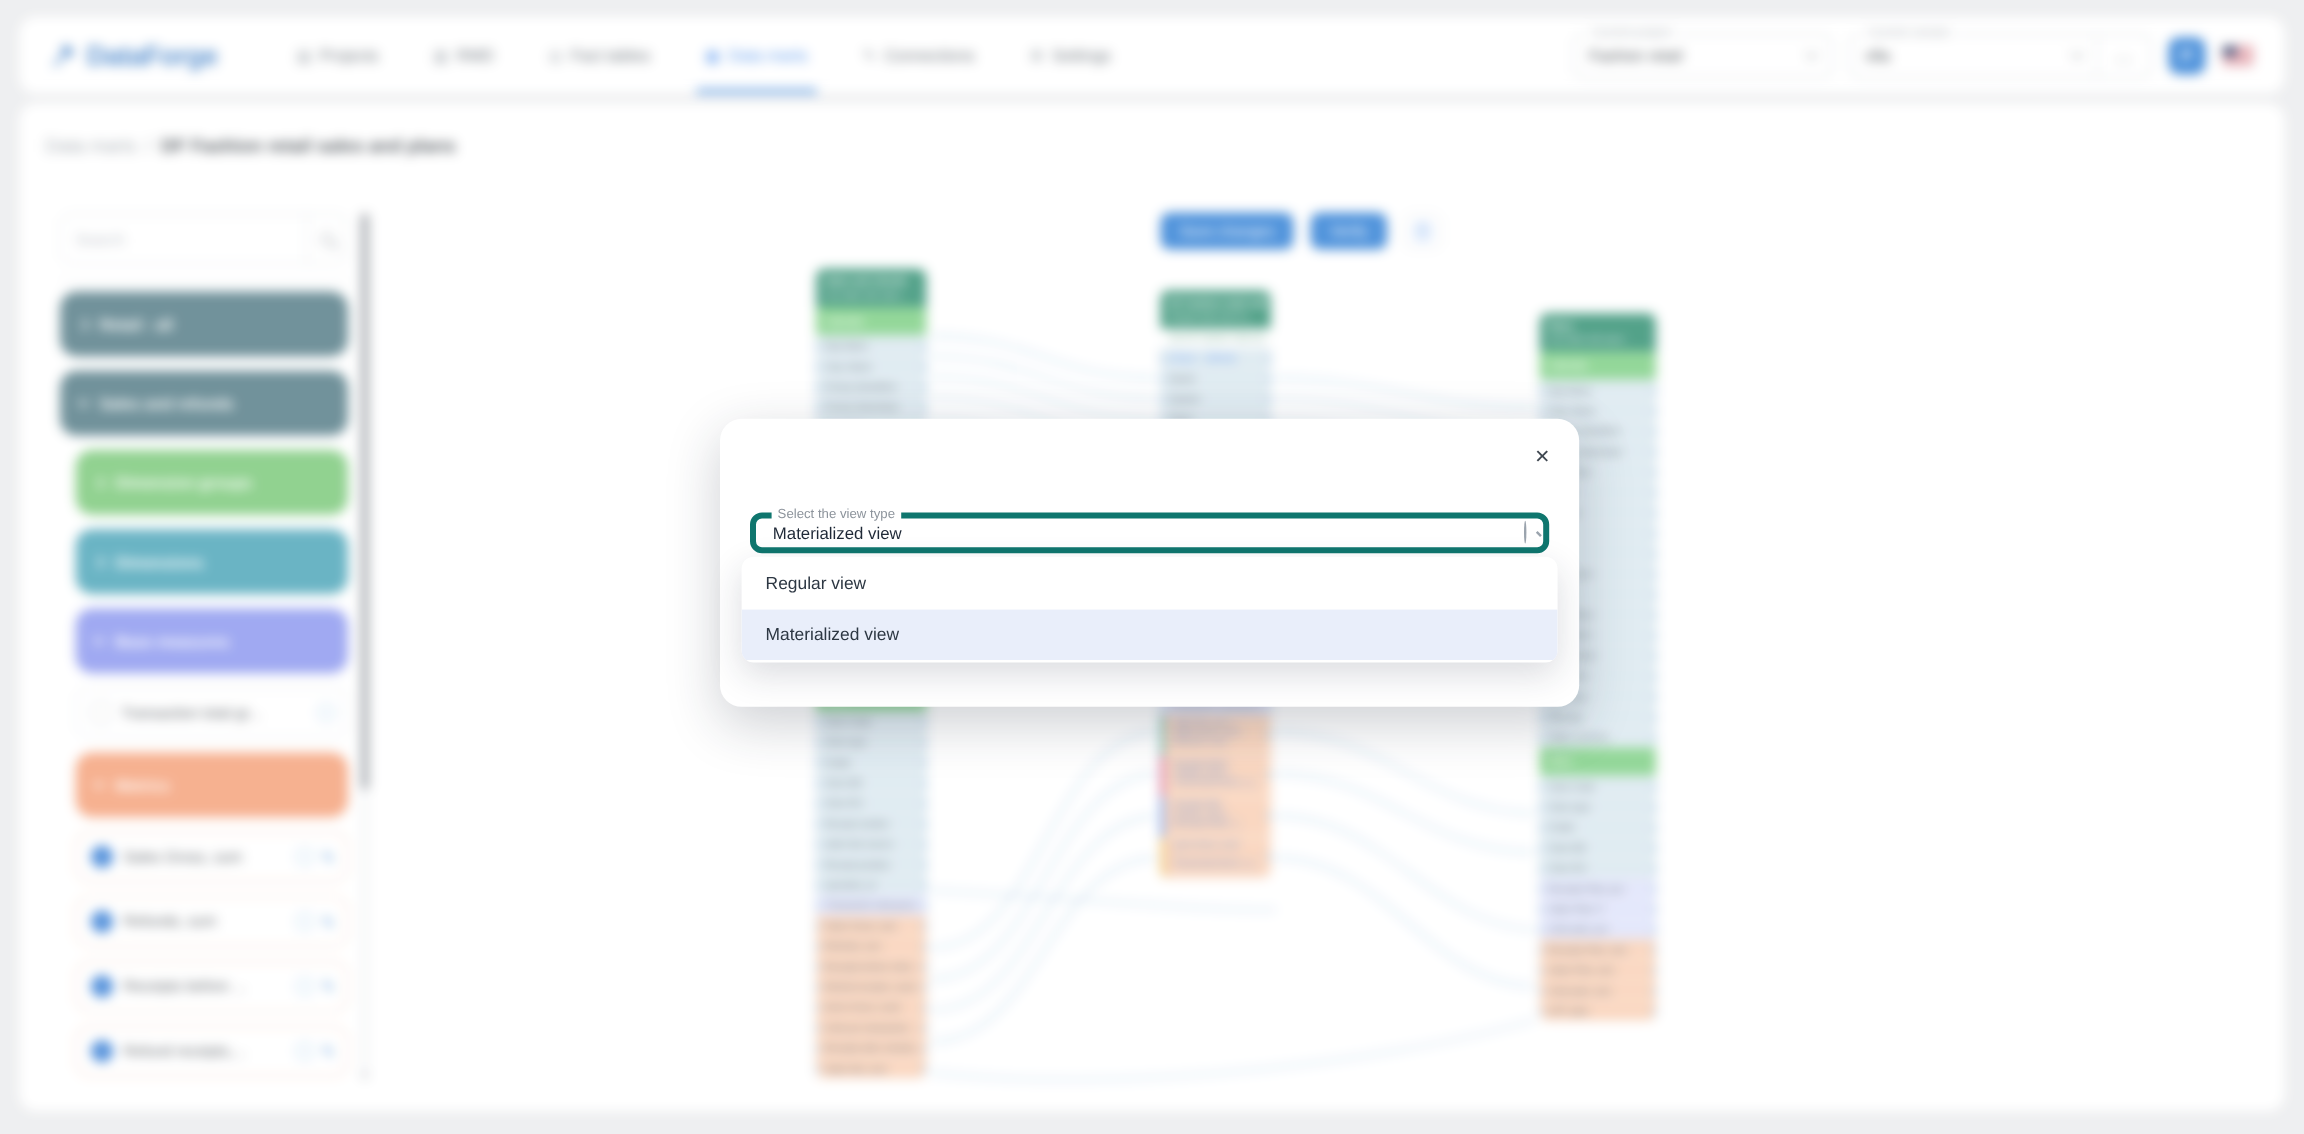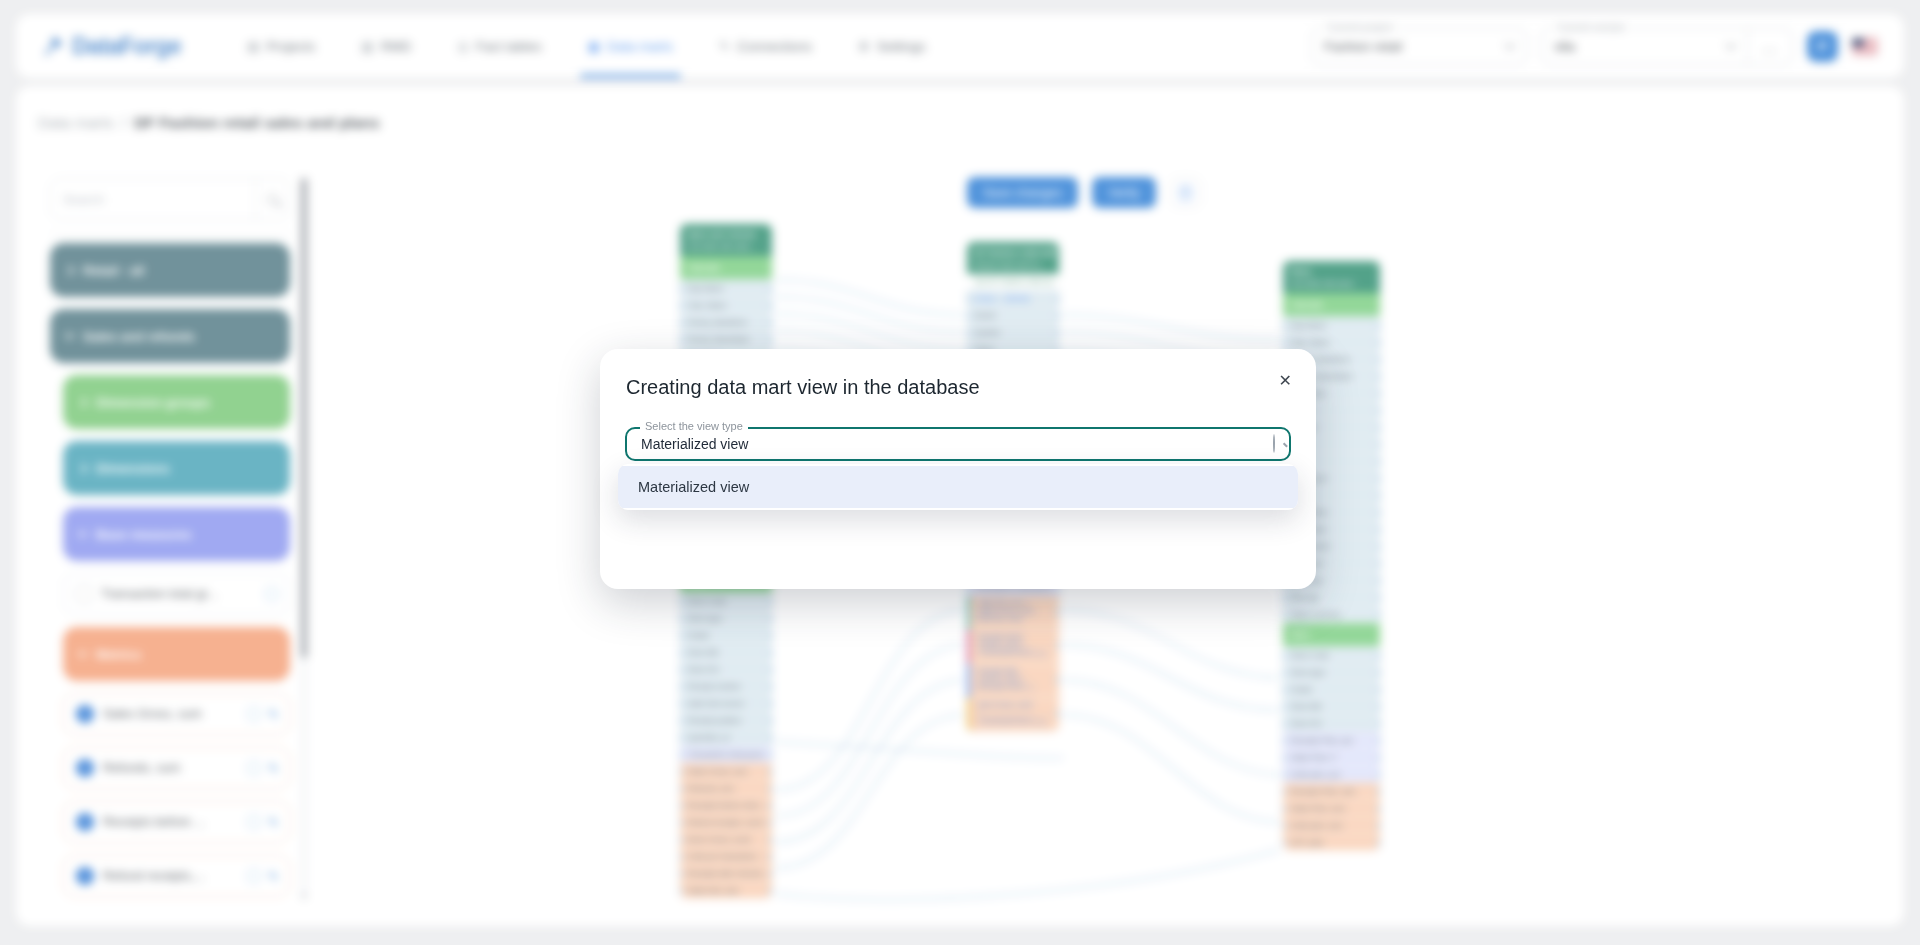--- a/index.html
+++ b/index.html
@@ -105,21 +105,21 @@
   .t-row.formula::after{top:13px;}
   .t-row.cm{border-left-color:#c2408e;}
   .t-row.cb{border-left-color:#3b82f6;}
   .t-row.cy{border-left-color:#e8b73a;}
   .etable .t-row:last-child{border-radius:0 0 7px 7px;}
 
   
   .modal{position:absolute;left:600px;top:349px;width:716px;height:240px;background:#fff;border-radius:18px;box-shadow:0 14px 44px rgba(30,40,60,.22);z-index:10;}
   .m-title{position:absolute;left:26px;top:27px;font-size:20px;color:#1d2730;font-weight:500;}
   .m-close{position:absolute;right:24px;top:22px;font-size:16px;color:#3f4750;cursor:pointer;}
-  .m-field{position:absolute;left:25px;top:78px;width:666px;height:34px;border:2px solid #0f766e;border-radius:10px;display:flex;align-items:center;}
+  .m-field{position:absolute;left:25px;top:78px;width:666px;height:34px;border:5px solid #0f766e;border-radius:10px;display:flex;align-items:center;}
   .m-field-label{position:absolute;top:-9px;left:13px;background:#fff;padding:0 5px;font-size:11px;color:#8d949c;}
   .m-field input{flex:1;border:0;outline:0;font-size:14px;color:#1f2937;padding:0 14px;font-family:inherit;background:transparent;}
   .m-field .mag{border-color:#9aa3ad;}
   .m-field .mag::after{background:#9aa3ad;}
   .m-field .mag-wrap{margin-right:14px;cursor:pointer;}
   .dropdown{position:absolute;left:618px;top:464px;width:680px;background:#fff;border-radius:10px;box-shadow:0 10px 28px rgba(30,40,60,.16);padding:2px 0;z-index:11;overflow:hidden;}
   .dd-item{height:42px;line-height:42px;padding:0 20px;font-size:14.5px;color:#2d3743;cursor:pointer;}
   .dd-item.selected{background:#e9eefa;}
 </style>
 </head>
@@ -469,26 +469,26 @@
             <div class="t-row orange">UPT, plan</div>
           </div>
       </div>
     </div>
   </div>
 </div>
 
 <div class="haze"></div>
 
 <div class="modal">
-  <div class="m-title">Creating data mart view in the database</div>
   <div class="m-close">✕</div>
   <div class="m-field">
     <span class="m-field-label">Select the view type</span>
     <input value="Materialized view" style="">
     <span class="mag-wrap"><span class="mag"></span></span>
   </div>
 </div>
 <div class="dropdown">
 
+    <div class="dd-item">Regular view</div>
 
     <div class="dd-item selected">Materialized view</div>
 
   </div>
 
 </body></html>

